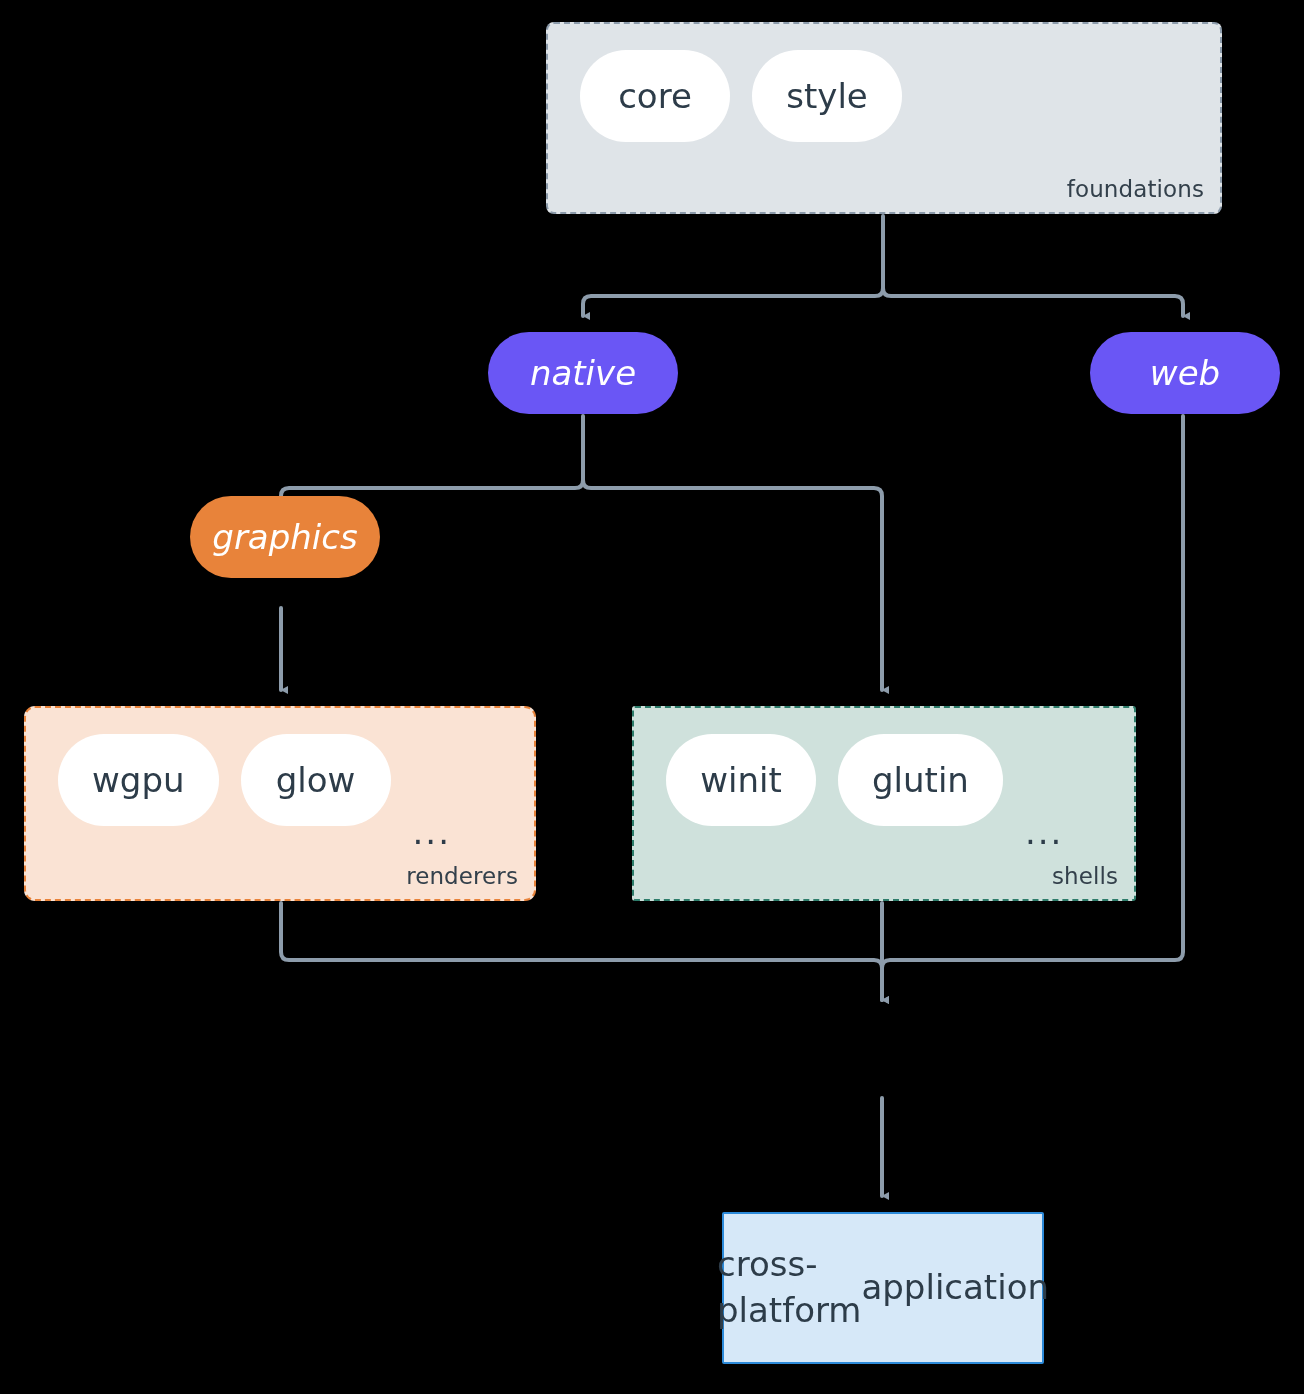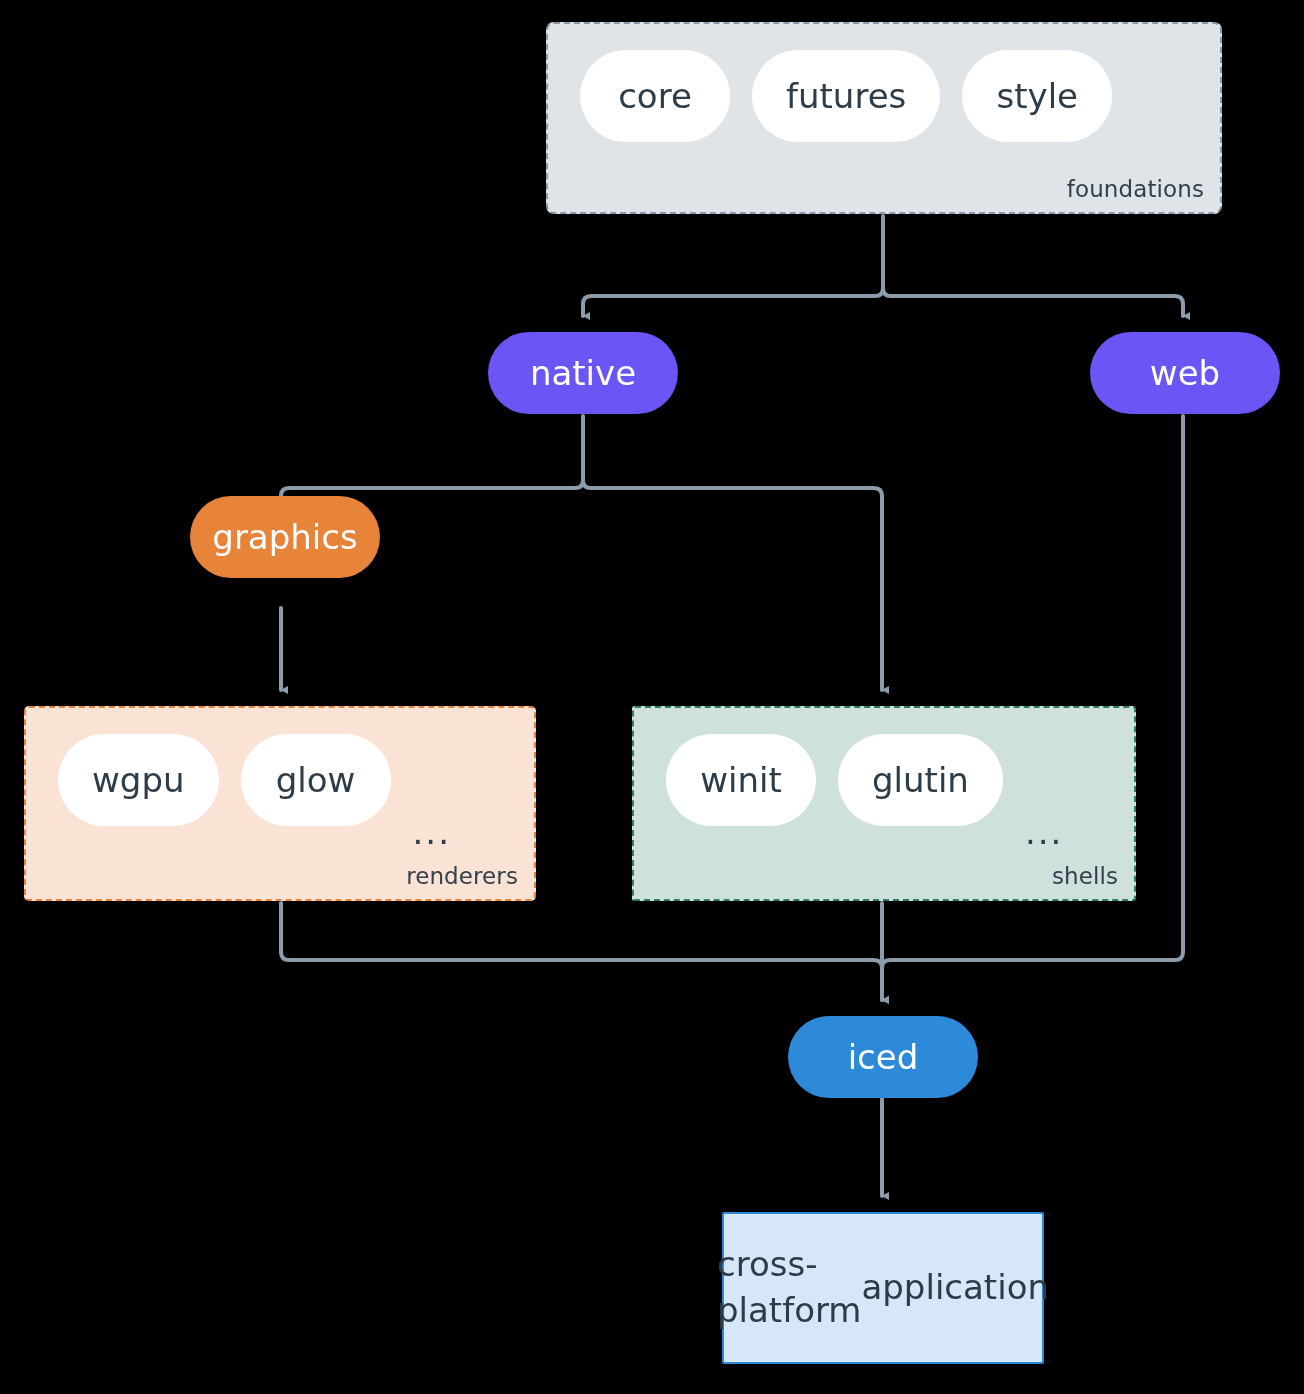--- a/index.html
+++ b/index.html
@@ -52,21 +52,21 @@
   #cluster-foundations {
     left: 546px; top: 22px; width: 676px; height: 192px;
     background: #dfe4e8;
     border: 2px dashed #8c9bab;
     border-radius: 8px;
   }
   #cluster-renderers {
     left: 24px; top: 706px; width: 512px; height: 195px;
     background: #fae3d4;
     border: 2px dashed #e8833a;
-    border-radius: 5px;
+    border-radius: 11px;
   }
   #cluster-shells {
     left: 632px; top: 706px; width: 504px; height: 195px;
     background: #cfe1dc;
     border: 2px dashed #2e7d6b;
     border-radius: 3px;
     padding-left: 18px;
   }
 
   
@@ -96,20 +96,21 @@
   .node-pill {
     position: absolute;
     display: flex;
     align-items: center;
     justify-content: center;
     border-radius: 46px;
     color: #ffffff;
     font-size: 34px;
     white-space: nowrap;
     box-sizing: border-box;
+    font-style: italic;
   }
   #node-native {
     left: 488px; top: 332px; width: 190px; height: 82px;
     background: #6a56f5;
   }
   #node-web {
     left: 1090px; top: 332px; width: 190px; height: 82px;
     background: #6a56f5;
   }
   #node-graphics {
@@ -165,21 +166,20 @@
 
       <path d="M 1183,416 L 1183,952 Q 1183,960 1175,960 L 890,960 Q 882,960 882,968"></path>
 
       <path d="M 882,1098 L 882,1196" marker-end="url(#ah)"></path>
     </g>
   </svg>
 
   <div class="cluster" id="cluster-foundations">
     <div class="cluster-body">
       <div class="pill-white">core</div>
-      <div class="pill-white">futures</div>
       <div class="pill-white">style</div>
     </div>
     <div class="cluster-label">foundations</div>
   </div>
 
   <div class="cluster" id="cluster-renderers">
     <div class="cluster-body">
       <div class="pill-white">wgpu</div>
       <div class="pill-white">glow</div>
       <div class="ellipsis">...</div>
@@ -195,20 +195,19 @@
     </div>
     <div class="cluster-label">shells</div>
   </div>
 
   <div class="node-pill" id="node-native">native</div>
 
   <div class="node-pill" id="node-web">web</div>
 
   <div class="node-pill" id="node-graphics">graphics</div>
 
-  <div class="node-pill" id="node-iced">iced</div>
 
   <div id="node-application">
     <span>cross-platform</span>
     <span>application</span>
   </div>
 
 </div>
 
 </body></html>

